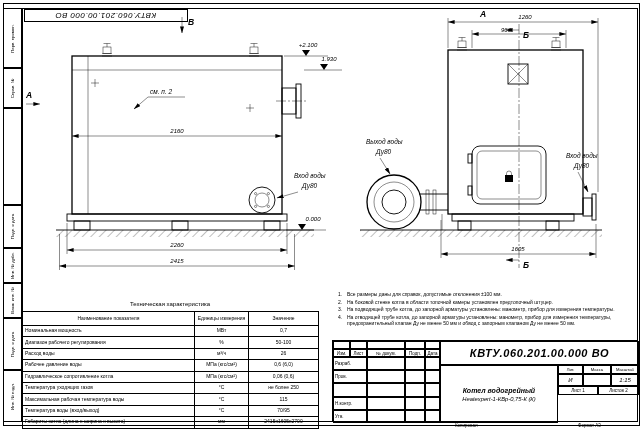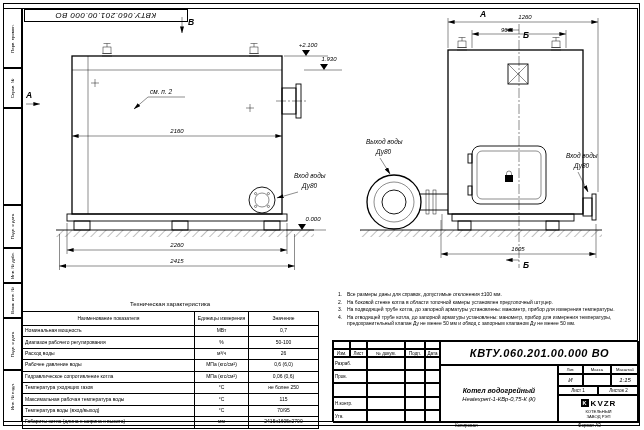--- a/index.html
+++ b/index.html
@@ -375,25 +375,17 @@
       <div class="pn2">Heatexpert-1-КВр-0,75-К (К)</div>
     </div>
     <div class="c" style="left:225px;top:24px;width:25px;height:9px;font-size:4.2px">Лит.</div>
     <div class="c" style="left:250px;top:24px;width:28px;height:9px;font-size:4.2px">Масса</div>
     <div class="c" style="left:278px;top:24px;width:28px;height:9px;font-size:4.2px">Масштаб</div>
     <div class="c val" style="left:225px;top:33px;width:25px;height:12px">И</div>
     <div class="c val" style="left:250px;top:33px;width:28px;height:12px"></div>
     <div class="c val" style="left:278px;top:33px;width:28px;height:12px">1:15</div>
     <div class="c" style="left:225px;top:45px;width:40px;height:9px">Лист 1</div>
     <div class="c" style="left:265px;top:45px;width:41px;height:9px">Листов 2</div>
-    <div class="c comp" style="left:225px;top:54px;width:81px;height:28px">
-      <div class="logo-row">
-        <span class="logo-sq">K</span>
-        <span class="logo-txt">KVZR</span>
-      </div>
-      <div class="compline">КОТЕЛЬНЫЙ</div>
-      <div class="compline">ЗАВОД РЭП</div>
-    </div>
   </div>
 
   <div class="botlab" style="left:455px">Копировал</div>
   <div class="botlab" style="left:578px">Формат А3</div>
 </div>
 
 </body></html>

